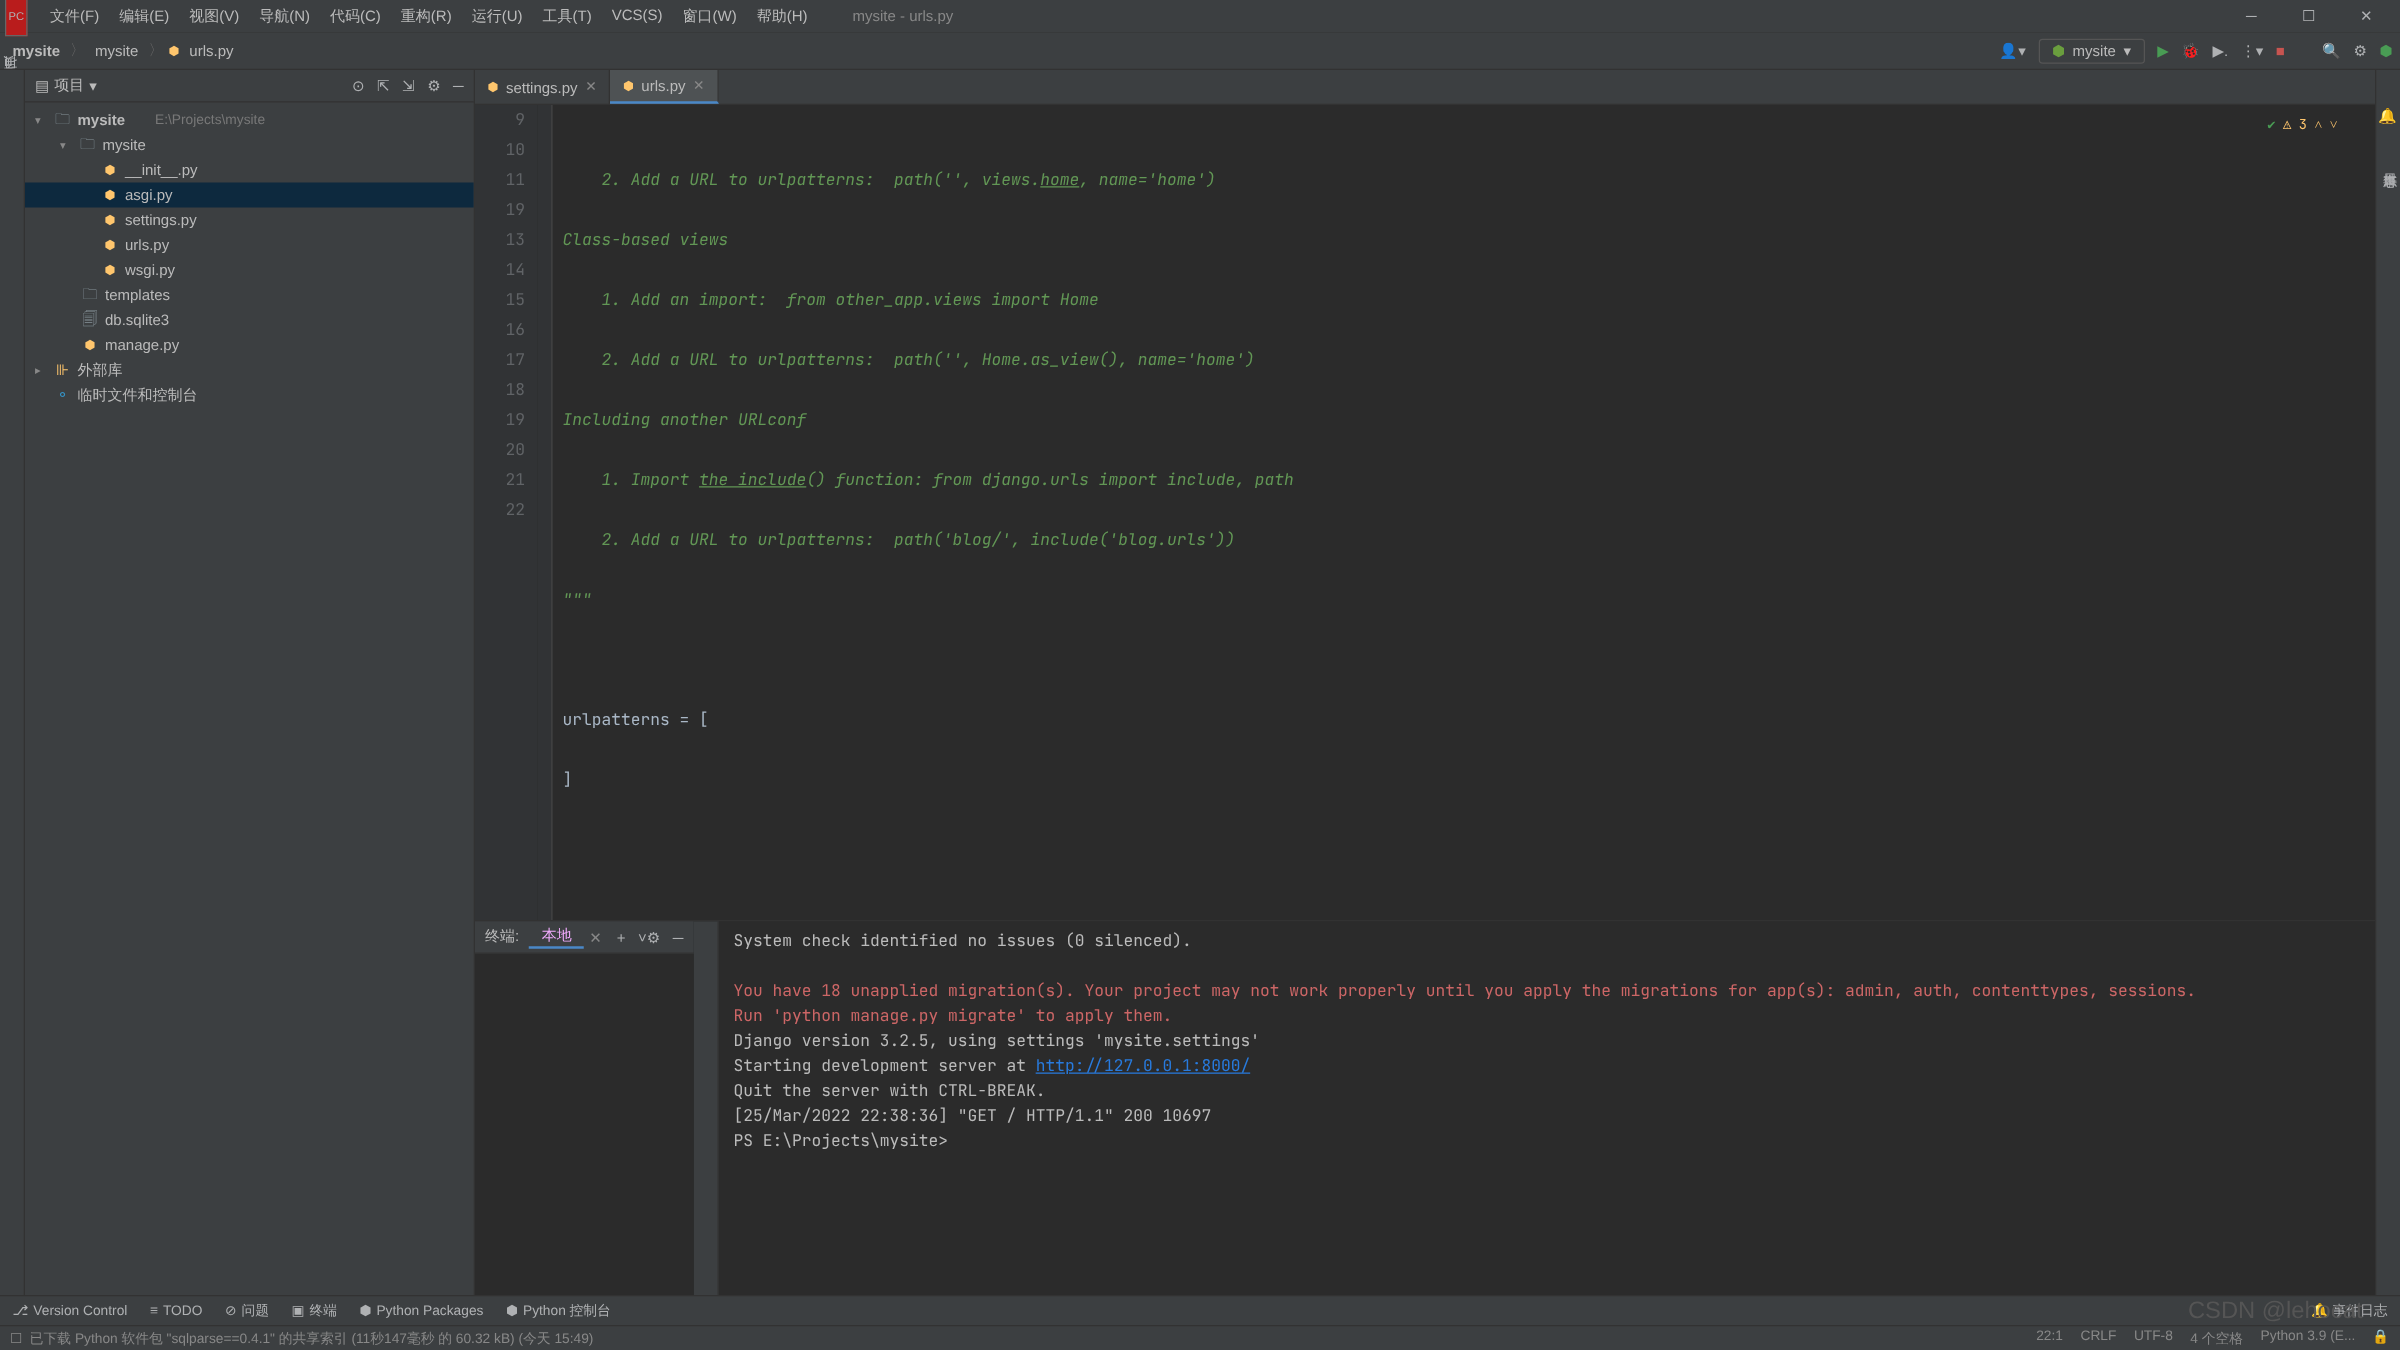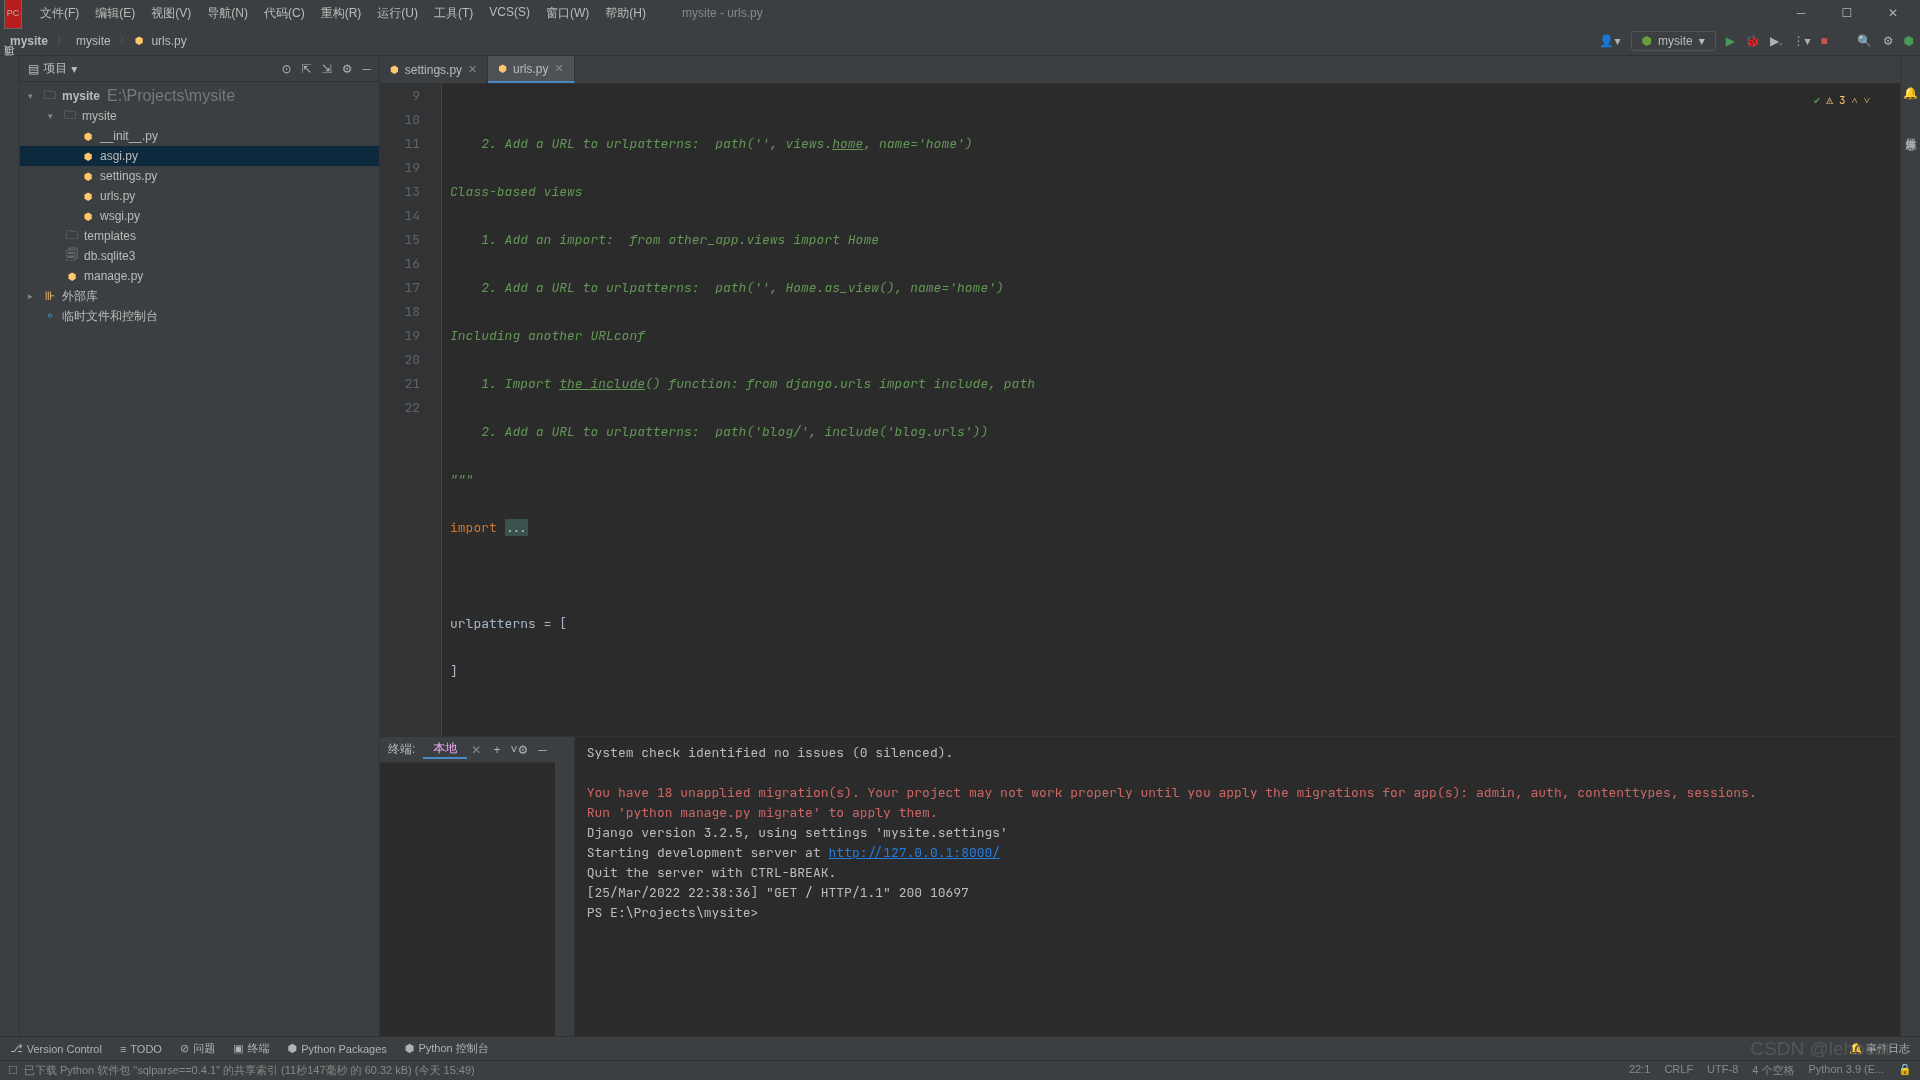--- a/index.html
+++ b/index.html
@@ -29,21 +29,21 @@
 .sidebar-title { display: flex; align-items: center; gap: 4px; }
 .sidebar-tools { margin-left: auto; display: flex; gap: 10px; color: #afb1b3; }
 .tree { flex: 1; padding: 4px 0; overflow: auto; }
 .tree-item { display: flex; align-items: center; padding: 2px 0; padding-left: var(--indent, 8px); cursor: pointer; height: 20px; }
 .tree-item.selected { background: #0d293e; }
 .tree-arrow { width: 14px; color: #888; font-size: 9px; }
 .tree-icon { width: 16px; text-align: center; margin-right: 4px; }
 .folder-icon { color: #87939a; }
 .py-icon { color: #ffc66d; font-size: 10px; }
 .tree-label { color: #bbb; }
-.tree-path { color: #787878; margin-left: 7px; font-size: 16px; }
+.tree-path { color: #787878; margin-left: 24px; font-size: 11px; }
 .editor-area { flex: 1; display: flex; flex-direction: column; background: #2b2b2b; }
 .tabs { height: 28px; background: #3c3f41; display: flex; align-items: stretch; border-bottom: 1px solid #323232; }
 .tab { display: flex; align-items: center; padding: 0 10px; gap: 6px; border-right: 1px solid #323232; color: #bbb; cursor: pointer; }
 .tab.active { background: #4e5254; border-bottom: 2px solid #4a88c7; }
 .tab-close { color: #888; font-size: 11px; }
 .editor-body { flex: 1; display: flex; overflow: hidden; position: relative; }
 .gutter { width: 50px; background: #313335; text-align: right; padding: 0 10px 0 0; color: #606366; font-family: "JetBrains Mono", Consolas, monospace; font-size: 13px; line-height: 24px; }
 .gutter-fold { width: 12px; background: #313335; border-right: 1px solid #444; }
 .code { flex: 1; font-family: "JetBrains Mono", Consolas, monospace; font-size: 13px; line-height: 24px; padding: 0 8px; color: #a9b7c6; white-space: pre; position: relative; }
 .comment-g { color: #629755; font-style: italic; }
@@ -234,21 +234,20 @@
       <div class="code">
 <div class="inspect"><span style="color:#499c54">✔</span><span style="color:#ffc66d">⚠</span><span>3</span> <span>˄</span> <span>˅</span></div>
 <div><span class="comment-g">    2. Add a URL to urlpatterns:  path('', views.</span><span class="comment-g under">home</span><span class="comment-g">, name='home')</span></div>
 <div class="comment-g">Class-based views</div>
 <div class="comment-g">    1. Add an import:  from other_app.views import Home</div>
 <div class="comment-g">    2. Add a URL to urlpatterns:  path('', Home.as_view(), name='home')</div>
 <div class="comment-g">Including another URLconf</div>
 <div><span class="comment-g">    1. Import </span><span class="comment-g under">the include</span><span class="comment-g">() function: from django.urls import include, path</span></div>
 <div class="comment-g">    2. Add a URL to urlpatterns:  path('blog/', include('blog.urls'))</div>
 <div class="comment-g">"""</div>
-<div><span class="keyword">import </span><span class="import-fold">...</span></div>
 <div>&nbsp;</div>
 <div>urlpatterns = [</div>
 <div>]</div>
 
       </div>
     </div>
 
     <div class="terminal-panel">
       <div class="terminal-header">
         <span style="margin-right:8px">终端:</span>

